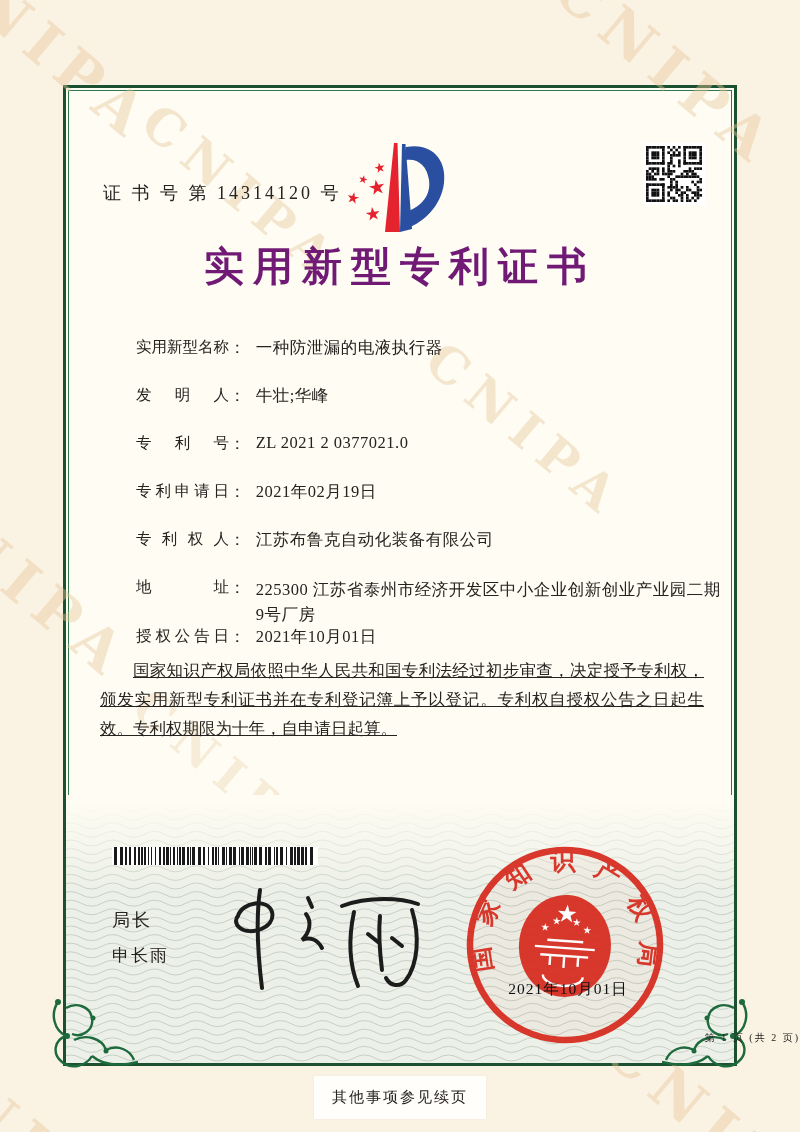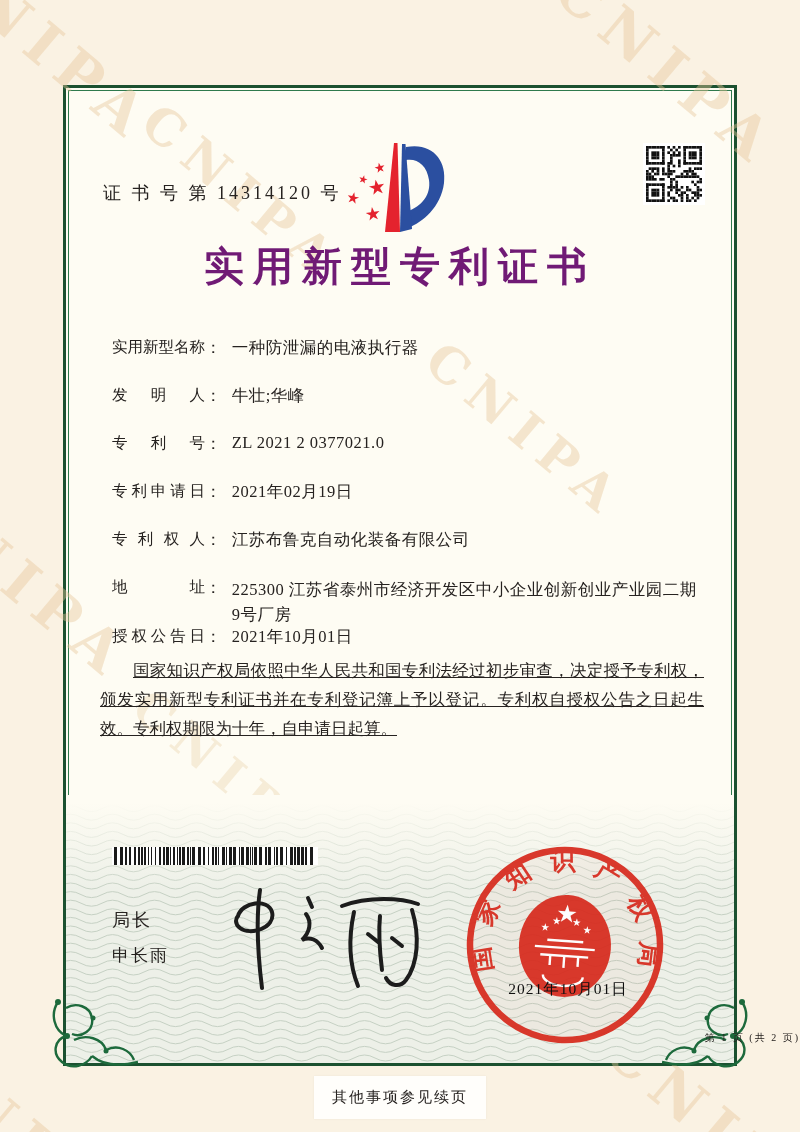--- a/index.html
+++ b/index.html
@@ -34,21 +34,21 @@
     background:linear-gradient(#fefcf3 8%,rgba(254,252,243,0));}
   
   .cert-no{position:absolute;left:103px;top:137px;z-index:3;font-size:18px;letter-spacing:3px;margin-top:44px;}
   .logo{position:absolute;left:334px;top:139px;z-index:3;}
   .qr{position:absolute;left:643px;top:143px;z-index:3;background:#fff;padding:3px;}
   .title{position:absolute;left:0;top:239px;width:100%;z-index:3;text-align:center;
     font-size:40px;font-weight:bold;letter-spacing:9px;color:#701a75;}
   
   .fields{position:absolute;left:112px;top:0;width:600px;z-index:3;font-size:16.5px;}
   .row{position:absolute;left:0;width:600px;white-space:nowrap;}
-  .flabel{display:inline-block;width:93px;font-size:15.5px;text-align:justify;text-align-last:justify;vertical-align:top;}
+  .flabel{display:inline-block;width:93px;font-size:15.5px;text-align:justify;text-align-last:justify;vertical-align:top;margin-left:24px;}
   .colon{display:inline-block;vertical-align:top;}
   .fvalue{display:inline-block;margin-left:6px;vertical-align:top;letter-spacing:0.5px;}
   .fvalue.wrap{white-space:normal;width:468px;line-height:25px;}
   .r6b{position:absolute;left:341px;top:0;}
   
   .paras{position:absolute;left:100px;top:656px;width:604px;z-index:3;font-size:16.5px;line-height:29px;text-align:justify;}
   .paras p{margin:0;text-indent:2em;text-decoration:underline;}
   
   .barcode{position:absolute;left:112px;top:847px;z-index:3;background:#fff;}
   .issuer-title{position:absolute;left:112px;top:908px;z-index:3;font-size:18px;letter-spacing:2px;}

